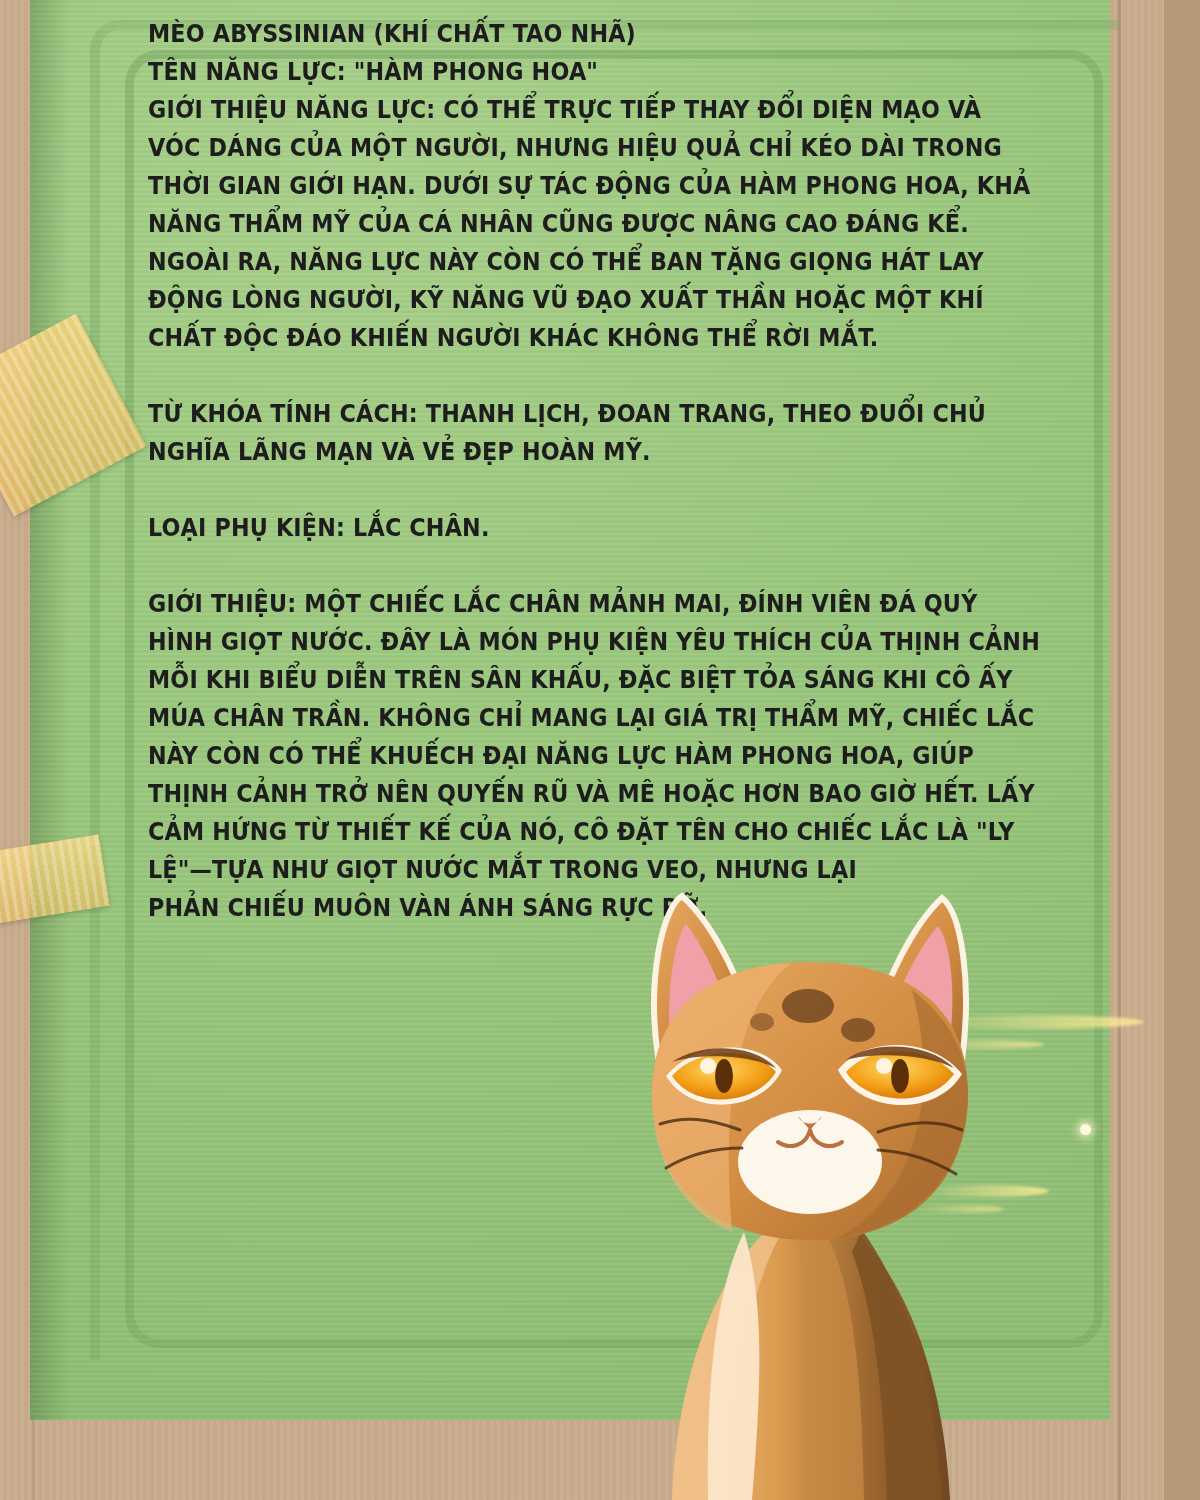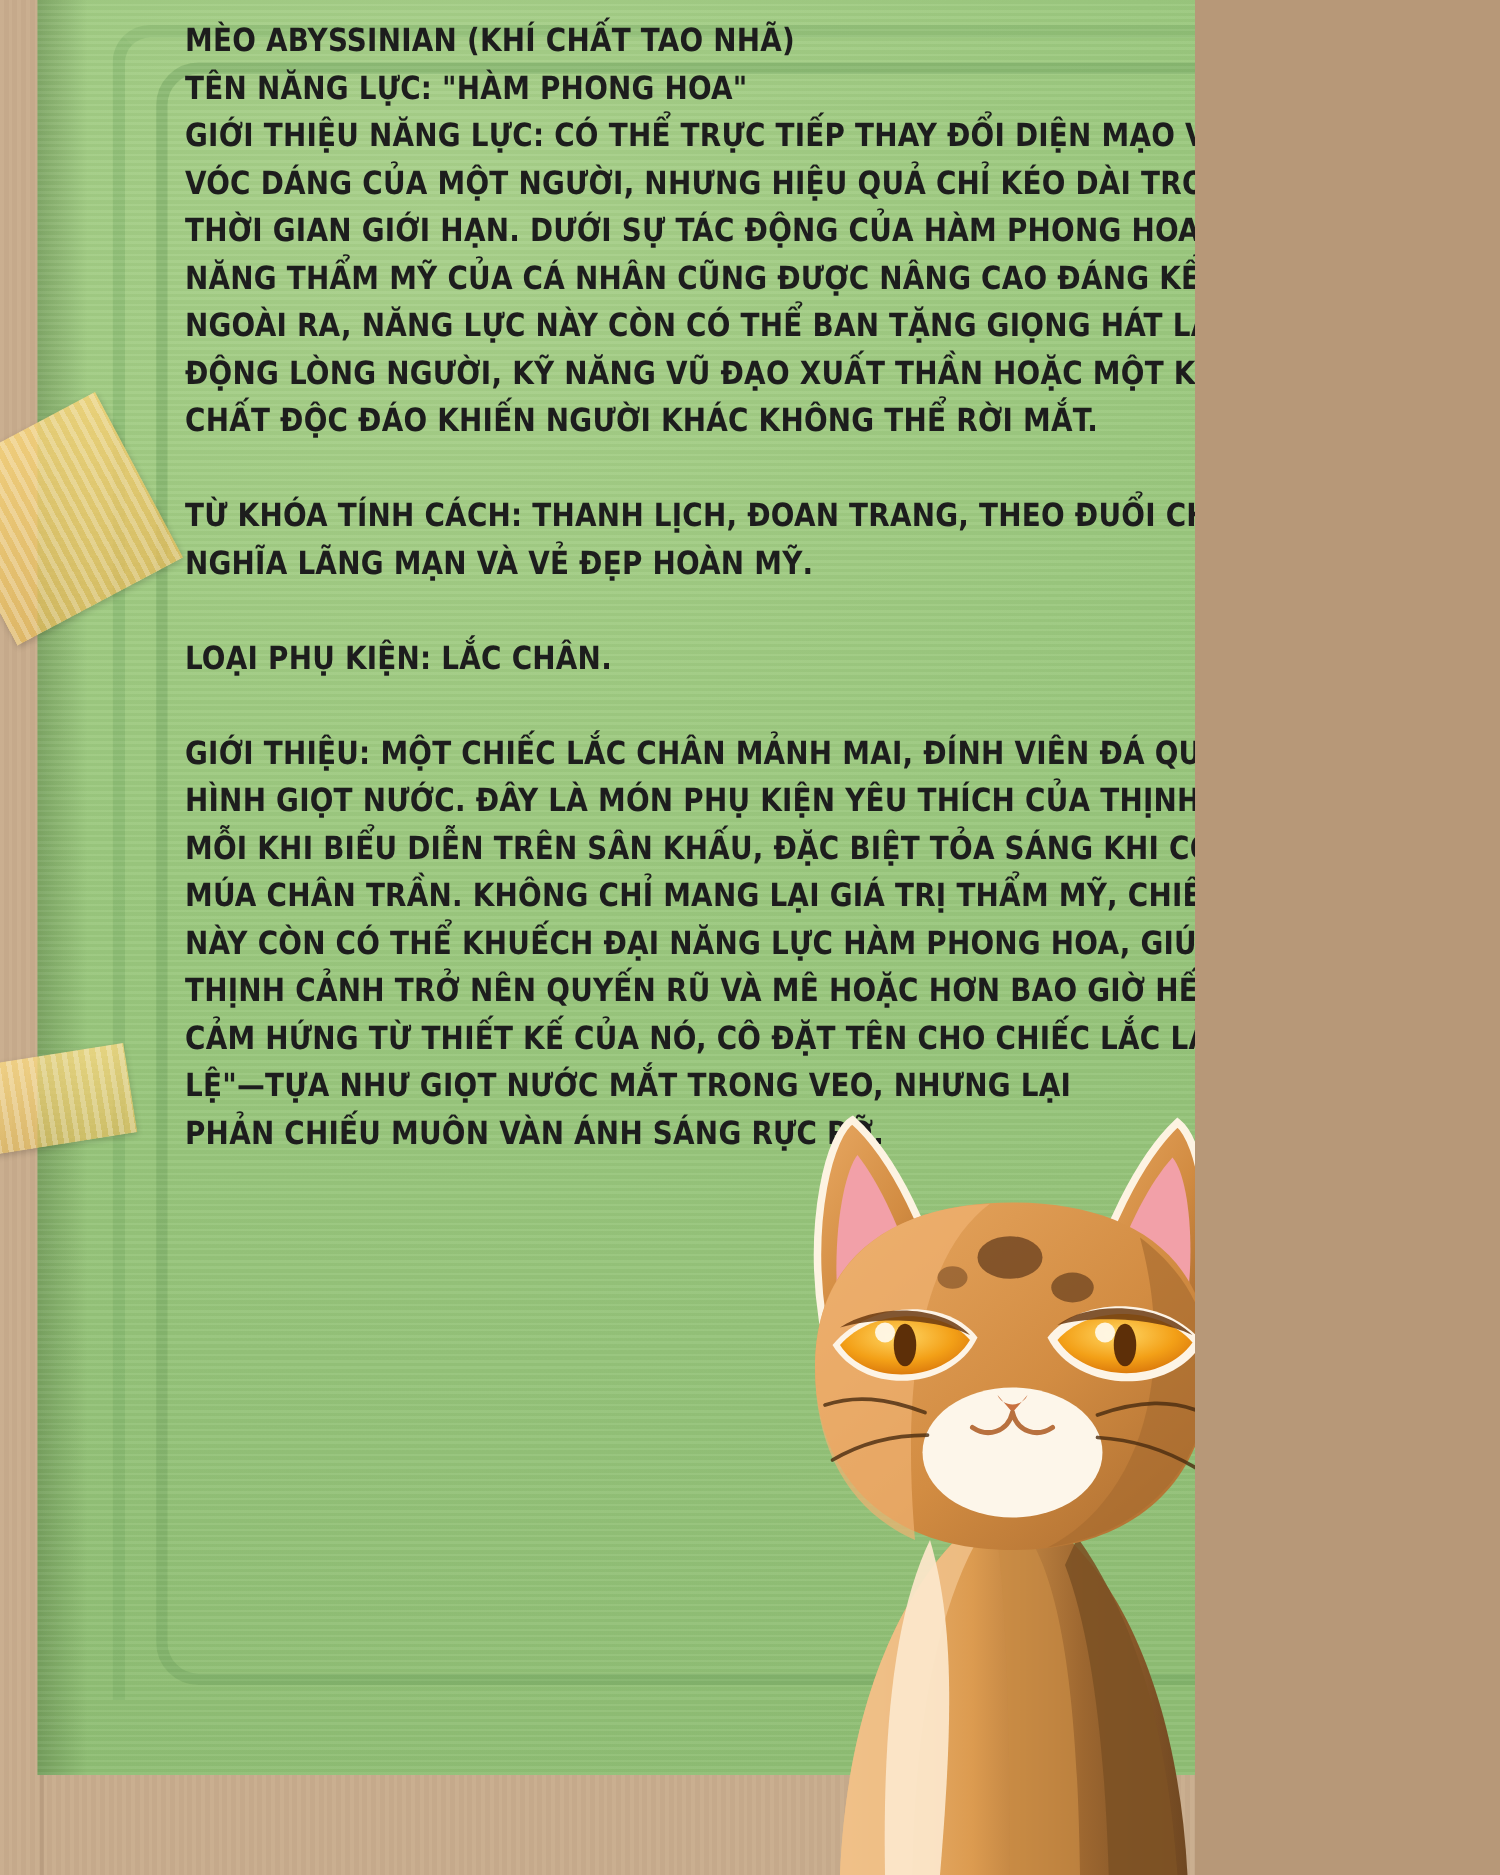--- a/index.html
+++ b/index.html
@@ -10,21 +10,21 @@
   body {
     width: 1200px;
     height: 1500px;
     overflow: hidden;
     font-family: "DejaVu Sans", sans-serif;
     background: #b79878;
   }
 
   .scene {
     position: relative;
-    width: 956px;
+    width: 1164px;
     height: 1500px;
     overflow: hidden;
     background: #c2a488;
   }
 
   
   .bg-wood {
     position: absolute;
     inset: 0;
     background:

